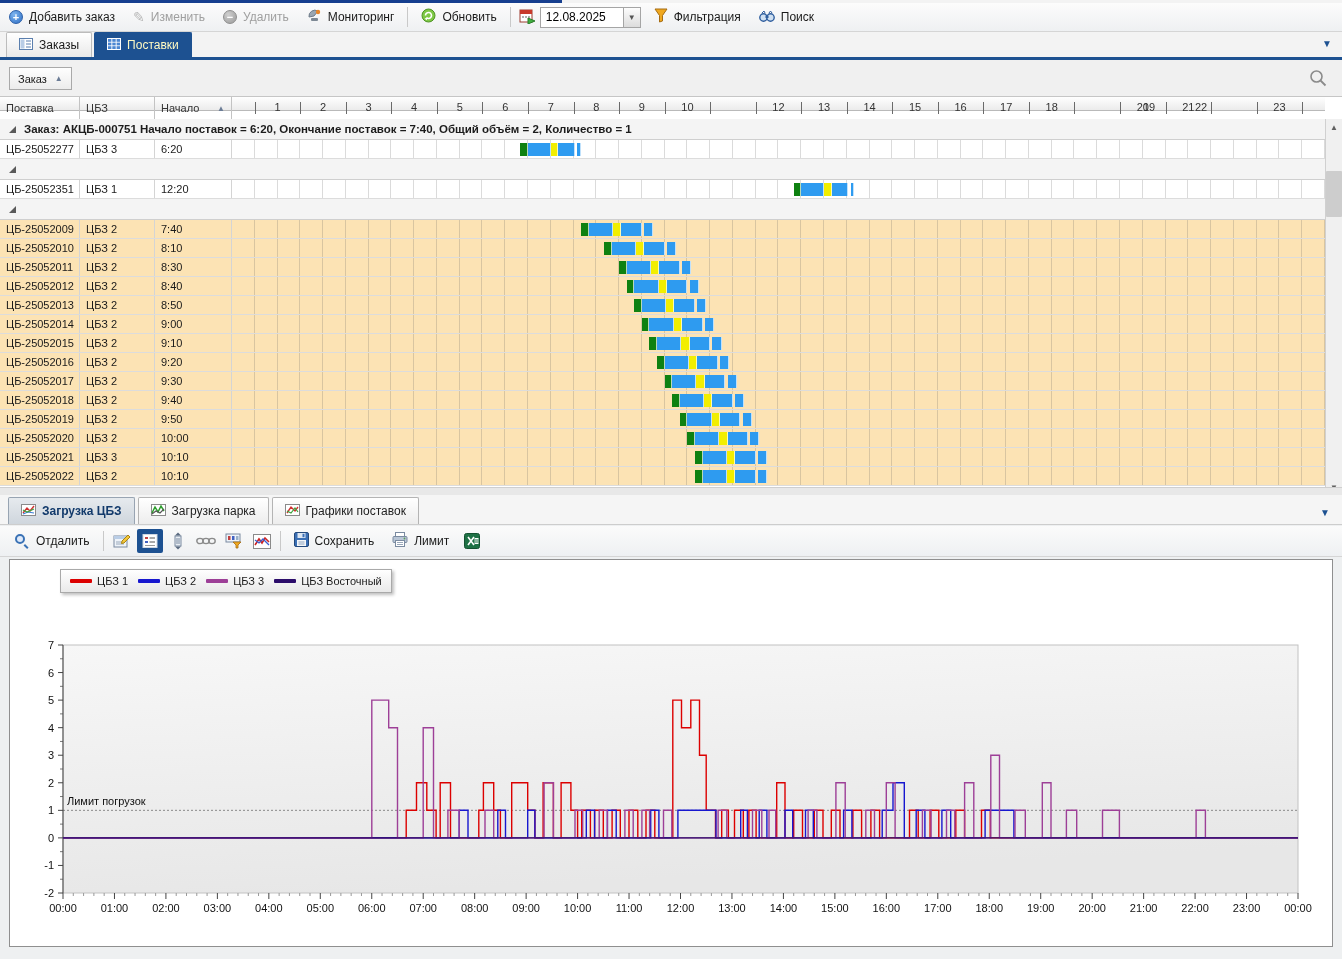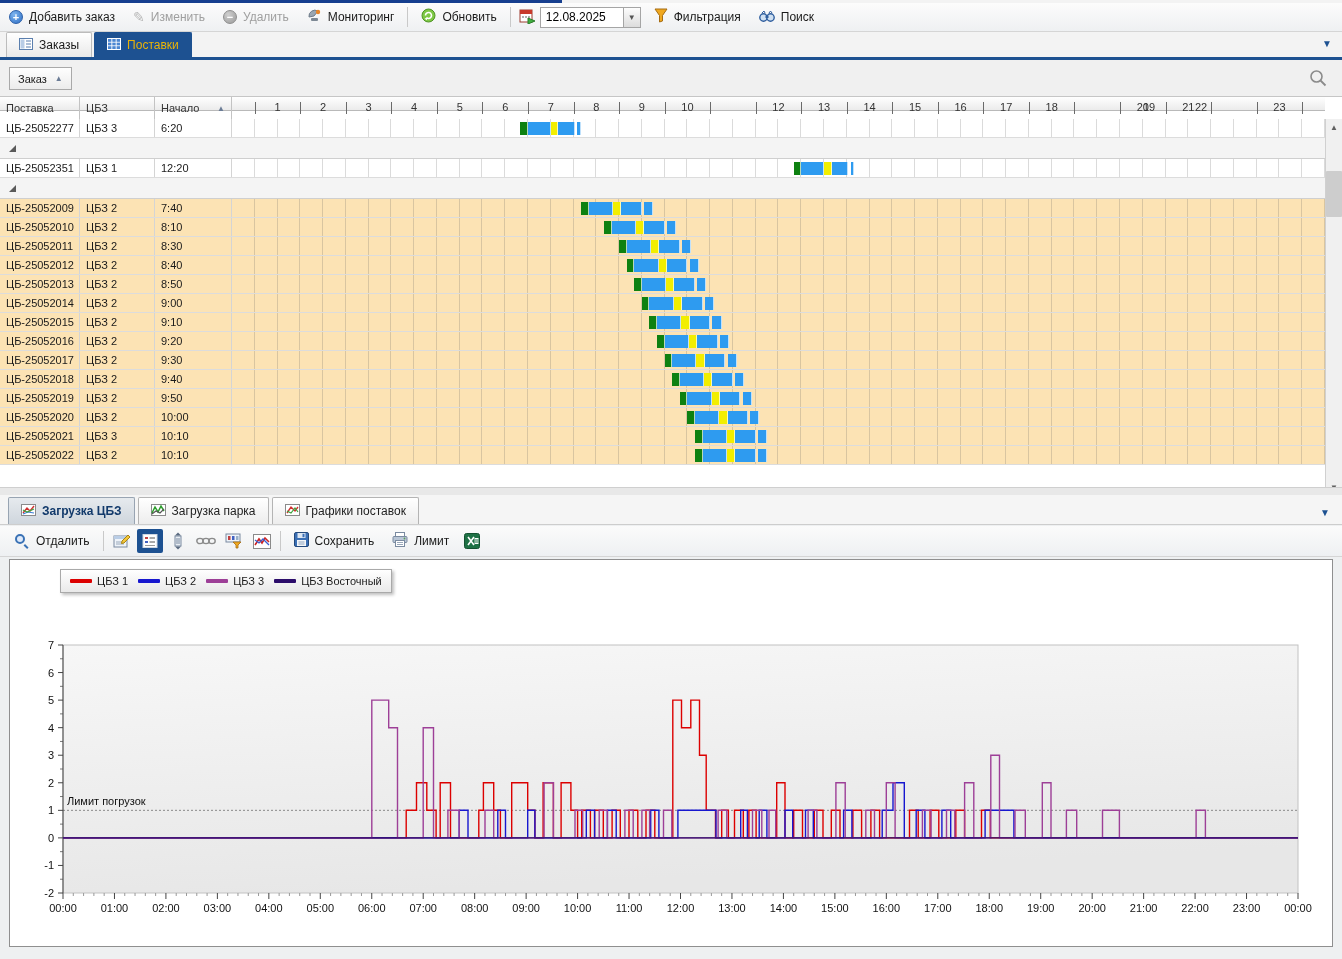--- a/index.html
+++ b/index.html
@@ -27,21 +27,21 @@
     font-family:"Liberation Sans",sans-serif; }
   .datebox .drop { width:17px; background:linear-gradient(#fdfdfd,#dcdcdc); border-left:1px solid #a5a5a5;
     display:flex; align-items:center; justify-content:center; font-size:8px; color:#555; }
 
   
   #main-tabs { position:absolute; left:0; top:32px; width:1342px; height:25px;
     background:#f3f3f3; display:flex; align-items:flex-end; padding-left:6px; }
   .mtab { display:flex; align-items:center; gap:6px; height:25px; padding:0 12px;
     font-size:12px; border:1px solid #bcbcbc; border-bottom:none; background:linear-gradient(#ffffff,#e9e9e9);
     margin-right:2px; border-radius:2px 2px 0 0; }
-  .mtab.active { background:#1d5191; color:#eab308; border-color:#1d5191; }
+  .mtab.active { background:#1d5191; color:#fef9c3; border-color:#1d5191; }
   #tabs-underline { position:absolute; left:0; top:57px; width:1342px; height:3px; background:#1d5191; }
   #main-tabs-drop { position:absolute; right:10px; top:38px; color:#1d5191; font-size:10px; }
 
   
   #group-panel { position:absolute; left:0; top:60px; width:1342px; height:37px;
     background:#f0f0f0; border-bottom:1px solid #c6c6c6; }
   #group-btn { position:absolute; left:9px; top:7px; height:23px; padding:0 8px;
     background:linear-gradient(#fefefe,#ececec); border:1px solid #a9a9a9; font-size:11px;
     display:flex; align-items:center; gap:8px; }
   .sort-arrow { font-size:8px; color:#6b7c96; }
@@ -290,20 +290,26 @@
           <div class="hour-tick" style="left: 933.57px;"></div>
           <div class="hour-num" style="left: 956.34px;">21</div>
           <div class="hour-tick" style="left: 979.11px;"></div>
           <div class="hour-num" style="left: 969px;">22</div>
           <div class="hour-tick" style="left: 1024.65px;"></div>
           <div class="hour-num" style="left: 1047.42px;">23</div>
           <div class="hour-tick" style="left: 1070.19px;"></div>
         </div>
     </div>
     <div id="tbody">
+        <div class="grow">
+          <svg width="9" height="9" viewBox="0 0 9 9">
+            <path d="M8 1 L8 8 L1 8 Z" fill="#5a5a5a"></path>
+          </svg>
+          <span>Заказ: АКЦБ-000751 Начало поставок = 6:20, Окончание поставок = 7:40, Общий объём = 2, Количество = 1</span>
+        </div>
         <div class="drow">
           <div class="dcell c1">ЦБ-25052277</div>
           <div class="dcell c2">ЦБЗ 3</div>
           <div class="dcell c3">6:20</div>
           <div class="tl">
             <div class="bar" style="left: 288.405px;">
               <div class="seg" style="width: 7.59px; background: rgb(14, 129, 17); border-right: 1px solid rgba(255, 255, 255, 0.7);"></div>
               <div class="seg" style="width: 22.77px; background: rgb(46, 155, 240); border-right: 1px solid rgba(255, 255, 255, 0.7);"></div>
               <div class="seg" style="width: 7.59px; background: rgb(242, 238, 0); border-right: 1px solid rgba(255, 255, 255, 0.7);"></div>
               <div class="seg" style="width: 16.698px; background: rgb(46, 155, 240); border-right: 1px solid rgba(255, 255, 255, 0.7);"></div>

